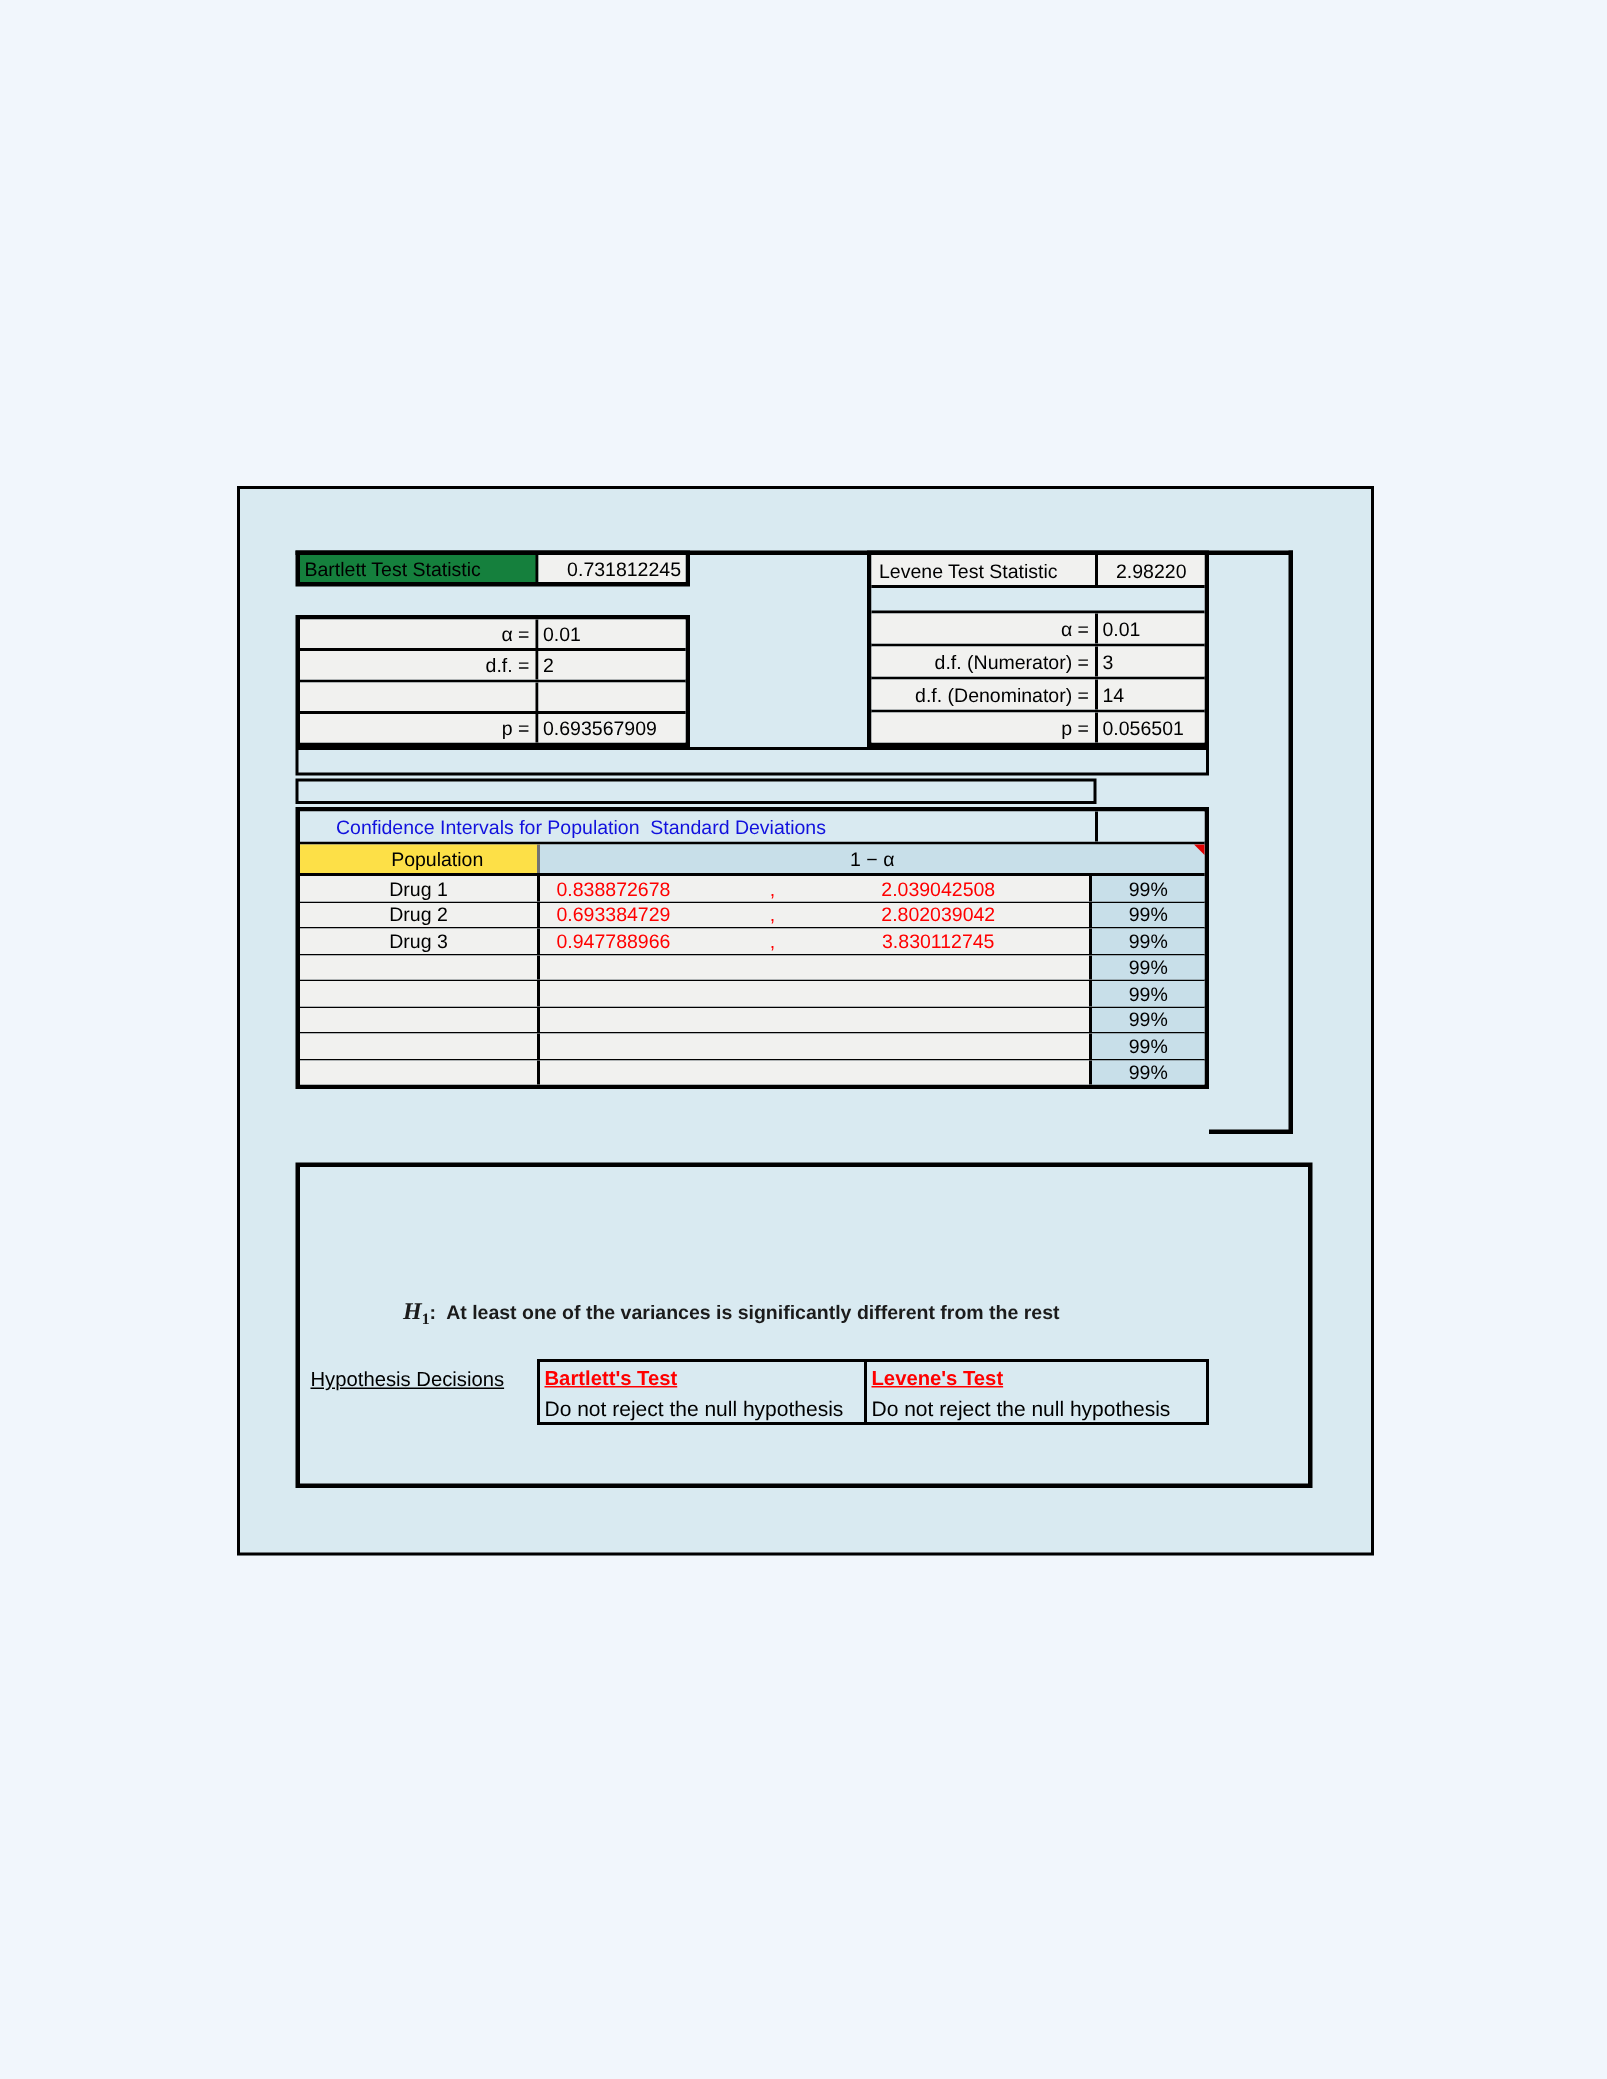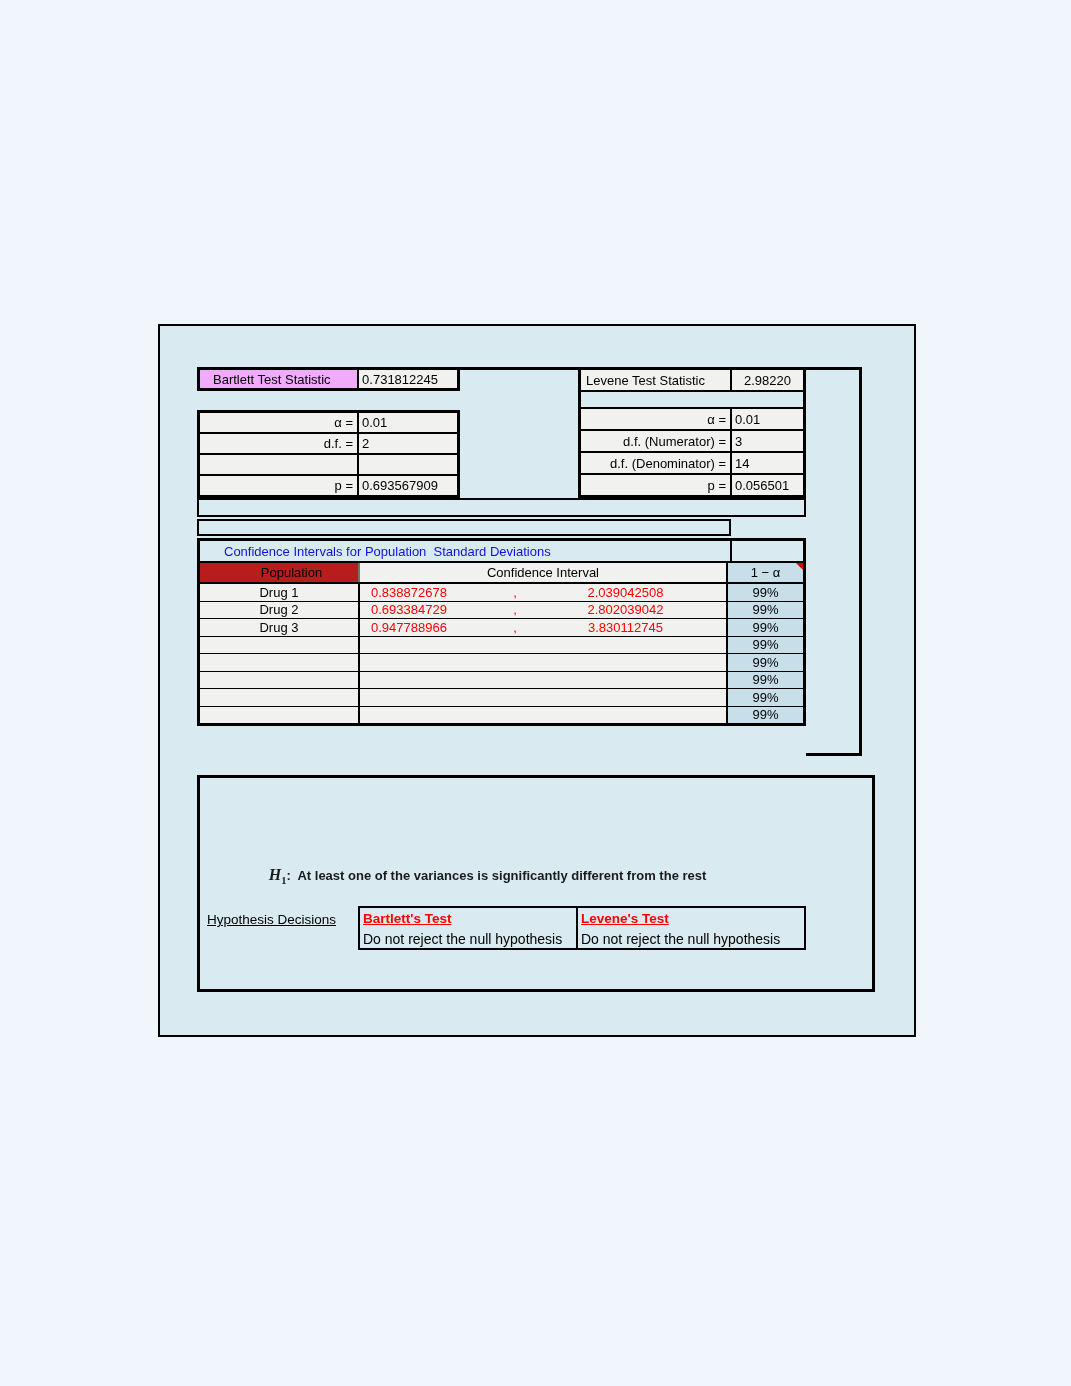--- a/index.html
+++ b/index.html
@@ -23,24 +23,24 @@
   }
   .frame-connector{
     position:absolute;left:646px;top:427px;width:56px;height:3px;background:#000;
   }
 
   
   .bartlett-stat{
     position:absolute;left:37px;top:41px;width:263px;height:24px;
     border:3px solid #000;display:flex;font-size:13px;
   }
-  .bartlett-stat .lbl{width:159px;border-right:2px solid #000;background:#f0abfc;
-    display:flex;align-items:center;padding-left:13px;}
+  .bartlett-stat .lbl{width:159px;border-right:2px solid #000;background:#15803d;
+    display:flex;align-items:center;padding-left:3px;}
   .bartlett-stat .val{flex:1;background:#f1f1ef;display:flex;align-items:center;
-    justify-content:flex-end;padding-right:19px;}
+    justify-content:flex-end;padding-right:3px;}
 
   
   .levene-group{
     position:absolute;left:418px;top:41px;width:228px;height:131px;
     border:3px solid #000;display:flex;flex-direction:column;font-size:13px;
   }
   .levene-group .stat-row{height:22px;display:flex;border-bottom:2px solid #000;}
   .levene-group .stat-row .lbl{width:151px;border-right:2px solid #000;background:#f1f1ef;
     display:flex;align-items:center;padding-left:5px;}
   .levene-group .stat-row .val{flex:1;background:#f1f1ef;display:flex;align-items:center;justify-content:center;}
@@ -69,21 +69,21 @@
   
   .ci-table{
     position:absolute;left:37px;top:212px;width:609px;height:188px;
     border:3px solid #000;display:flex;flex-direction:column;font-size:13px;
   }
   .ci-title-row{height:22px;display:flex;border-bottom:2px solid #000;}
   .ci-title{width:532px;border-right:2px solid #000;background:#d9eaf1;
     color:#1111dd;display:flex;align-items:center;padding-left:24px;white-space:pre;}
   .ci-title-blank{flex:1;background:#d9eaf1;}
   .ci-head-row{height:21px;display:flex;border-bottom:2px solid #000;}
-  .ci-head-pop{width:160px;border-right:2px solid #737373;background:#b91c1c;
+  .ci-head-pop{width:160px;border-right:2px solid #737373;background:#fde047;
     display:flex;align-items:center;justify-content:center;padding-left:25px;}
   .ci-head-int{width:368px;border-right:2px solid #000;background:#f1f1ef;
     display:flex;align-items:center;justify-content:center;}
   .ci-head-alpha{flex:1;background:#c8dfe9;display:flex;align-items:center;justify-content:center;
     position:relative;}
   .corner-tri{position:absolute;top:0;right:0;width:0;height:0;
     border-top:7px solid #e00000;border-left:7px solid transparent;}
   .ci-row{flex:1;display:flex;border-bottom:1px solid #000;}
   .ci-row:last-child{border-bottom:none;}
   .ci-pop{width:160px;border-right:2px solid #000;background:#f1f1ef;
@@ -175,21 +175,20 @@
   <div class="strip1"></div>
   <div class="strip2"></div>
 
   <div class="ci-table">
     <div class="ci-title-row">
       <div class="ci-title">Confidence Intervals for Population  Standard Deviations</div>
       <div class="ci-title-blank"></div>
     </div>
     <div class="ci-head-row">
       <div class="ci-head-pop">Population</div>
-      <div class="ci-head-int">Confidence Interval</div>
       <div class="ci-head-alpha">
         <span>1 − α</span>
         <span class="corner-tri"></span>
       </div>
     </div>
 
     <div class="ci-row">
       <div class="ci-pop">Drug 1</div>
       <div class="ci-int">
         <div class="ci-lower">0.838872678</div>

